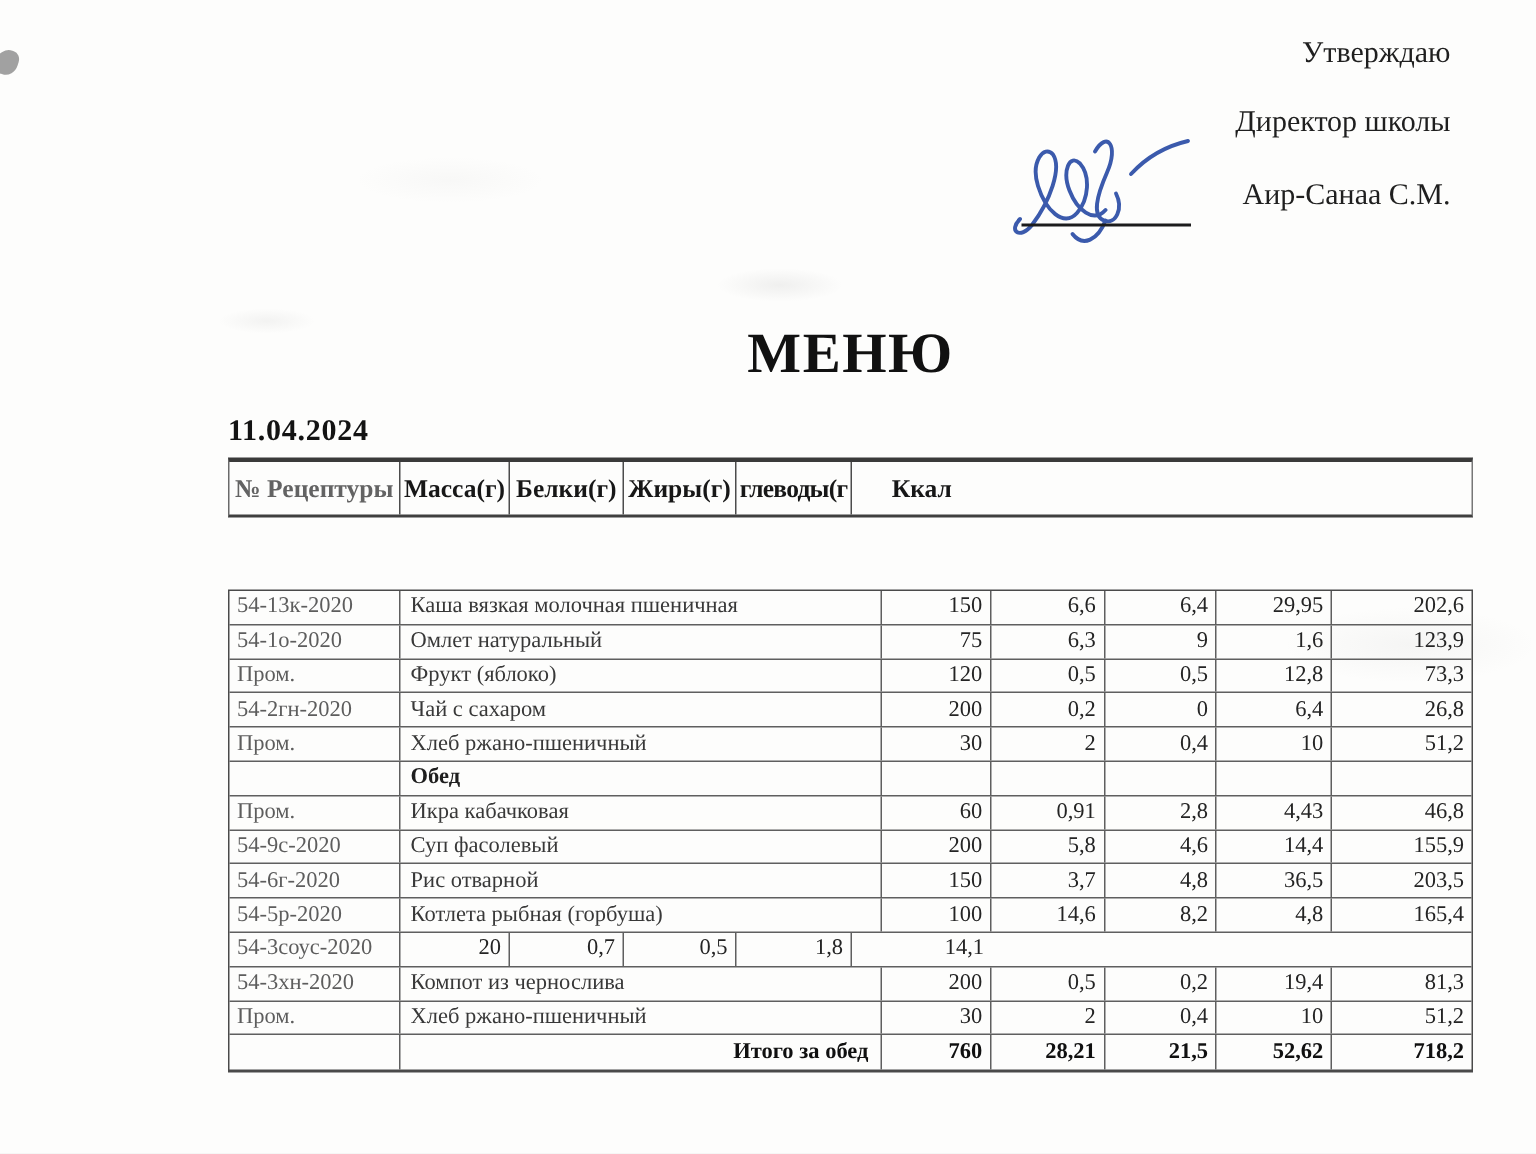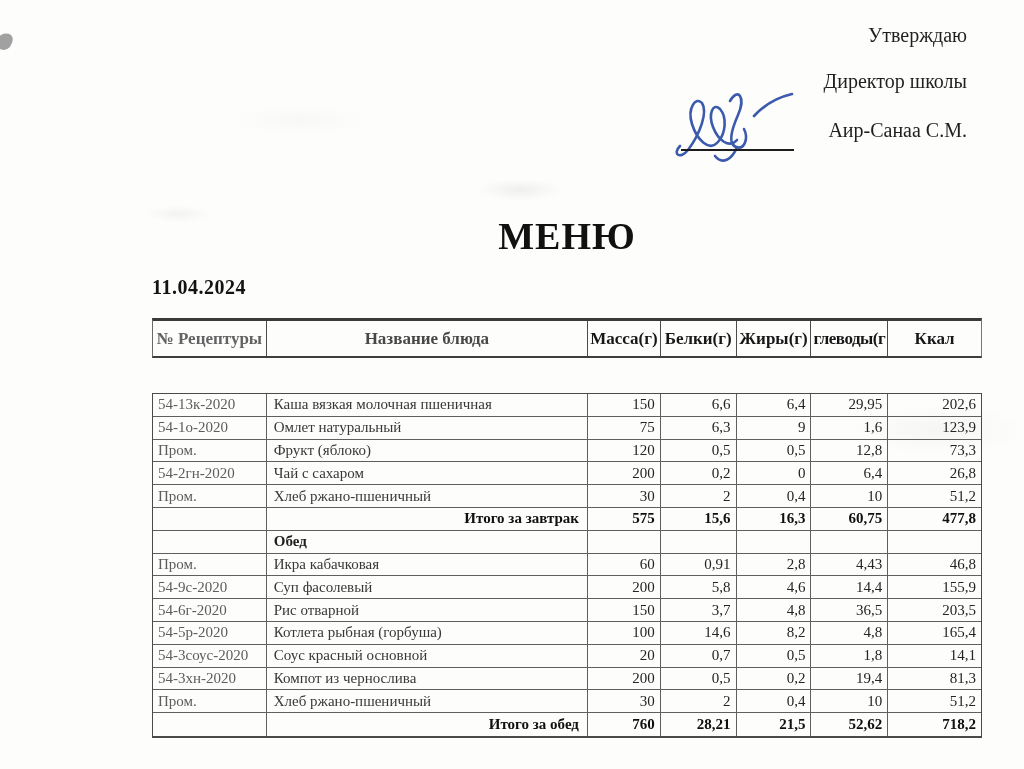--- a/index.html
+++ b/index.html
@@ -49,21 +49,21 @@
   .c-name    { width:322px; padding-left:7px; }
   .c-mass    { width:73px; }
   .c-protein { width:76px; }
   .c-fat     { width:75px; }
   .c-carbs   { width:77px; }
   .c-kcal    { width:93px; }
   .num { justify-content:flex-end; padding-right:5px; color:#242424; }
 
   
   .thead {
-    position:absolute; left:152px; top:318px; width:830px; height:40px;
+    position:absolute; left:152px; top:305px; width:830px; height:40px;
     display:flex;
     border-top:3px solid #3a3a3a;
     border-bottom:2px solid #3f3f3f;
     border-left:1.5px solid #6a6a6a;
     border-right:1.5px solid #777;
     color:#171717;
   }
   .thead .cell {
     justify-content:center; font-weight:bold; font-size:17px;
     border-right:1.5px solid #4c4c4c; padding:0;
@@ -110,21 +110,20 @@
       <path d="M88,28 C100,15 113,9 126,6"></path>
     </g>
   </svg>
   <div class="sig-underline"></div>
 
   <div class="menu-title">МЕНЮ</div>
   <div class="menu-date">11.04.2024</div>
 
   <div class="thead">
     <div class="cell c-recipe">№ Рецептуры</div>
-    <div class="cell c-name">Название блюда</div>
     <div class="cell c-mass">Масса(г)</div>
     <div class="cell c-protein">Белки(г)</div>
     <div class="cell c-fat">Жиры(г)</div>
     <div class="cell c-carbs">глеводы(г</div>
     <div class="cell c-kcal">Ккал</div>
   </div>
 
   <div class="tbody">
       <div class="trow item">
         <div class="cell c-recipe">54-13к-2020</div>
@@ -163,29 +162,20 @@
         <div class="cell num c-kcal">26,8</div>
       </div>
       <div class="trow item">
         <div class="cell c-recipe">Пром.</div>
         <div class="cell c-name">Хлеб ржано-пшеничный</div>
         <div class="cell num c-mass">30</div>
         <div class="cell num c-protein">2</div>
         <div class="cell num c-fat">0,4</div>
         <div class="cell num c-carbs">10</div>
         <div class="cell num c-kcal">51,2</div>
-      </div>
-      <div class="trow total">
-        <div class="cell c-recipe"></div>
-        <div class="cell c-name">Итого за завтрак</div>
-        <div class="cell num c-mass">575</div>
-        <div class="cell num c-protein">15,6</div>
-        <div class="cell num c-fat">16,3</div>
-        <div class="cell num c-carbs">60,75</div>
-        <div class="cell num c-kcal">477,8</div>
       </div>
       <div class="trow section">
         <div class="cell c-recipe"></div>
         <div class="cell c-name">Обед</div>
         <div class="cell num c-mass"></div>
         <div class="cell num c-protein"></div>
         <div class="cell num c-fat"></div>
         <div class="cell num c-carbs"></div>
         <div class="cell num c-kcal"></div>
       </div>
@@ -220,21 +210,20 @@
         <div class="cell c-recipe">54-5р-2020</div>
         <div class="cell c-name">Котлета рыбная (горбуша)</div>
         <div class="cell num c-mass">100</div>
         <div class="cell num c-protein">14,6</div>
         <div class="cell num c-fat">8,2</div>
         <div class="cell num c-carbs">4,8</div>
         <div class="cell num c-kcal">165,4</div>
       </div>
       <div class="trow item">
         <div class="cell c-recipe">54-3соус-2020</div>
-        <div class="cell c-name">Соус красный основной</div>
         <div class="cell num c-mass">20</div>
         <div class="cell num c-protein">0,7</div>
         <div class="cell num c-fat">0,5</div>
         <div class="cell num c-carbs">1,8</div>
         <div class="cell num c-kcal">14,1</div>
       </div>
       <div class="trow item">
         <div class="cell c-recipe">54-3хн-2020</div>
         <div class="cell c-name">Компот из чернослива</div>
         <div class="cell num c-mass">200</div>

